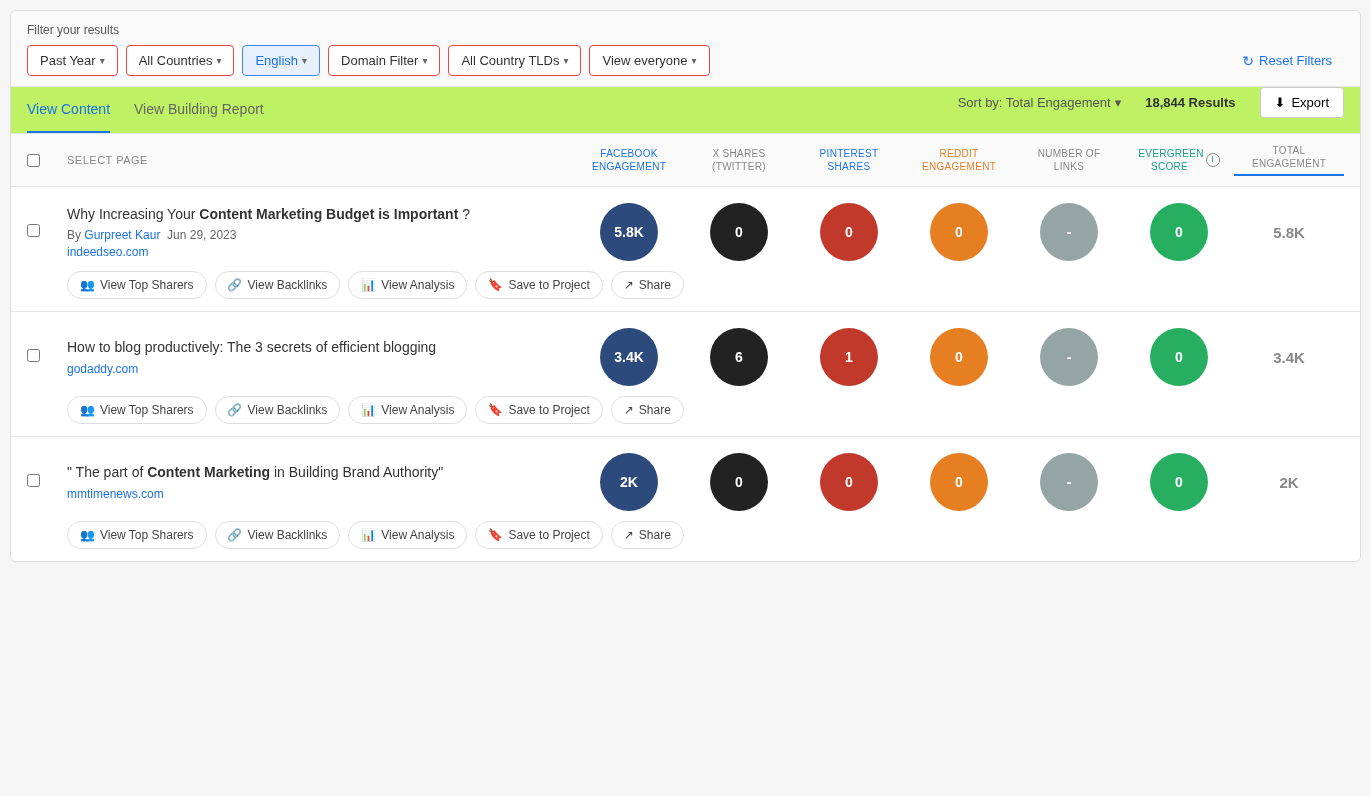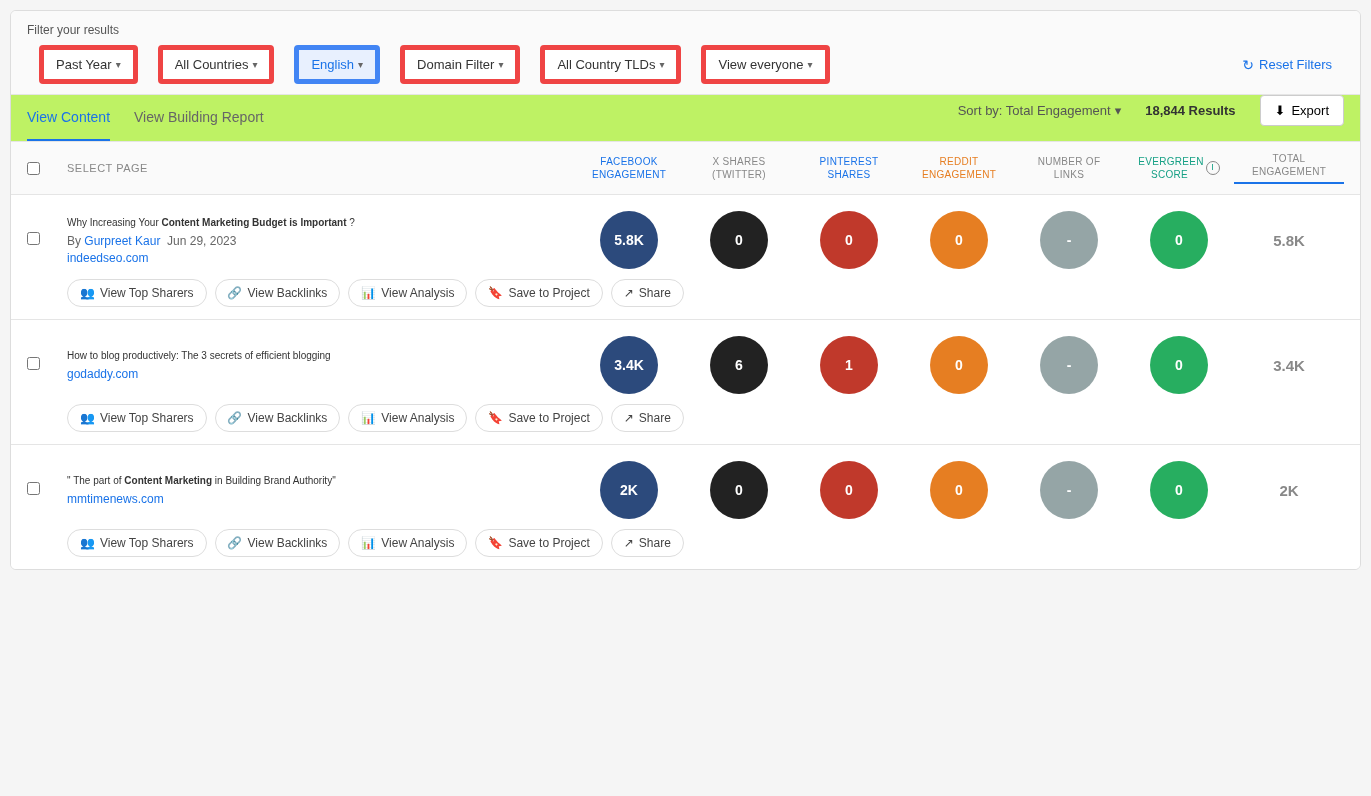--- a/index.html
+++ b/index.html
@@ -3,21 +3,21 @@
   <meta charset="utf-8">
   <style>
     * { box-sizing: border-box; margin: 0; padding: 0; }
     body { font-family: -apple-system, BlinkMacSystemFont, 'Segoe UI', sans-serif; background: #f5f5f5; font-size: 13px; color: #333; }
     .outer { background: #fff; border: 1px solid #ddd; margin: 10px; border-radius: 6px; overflow: hidden; }
 
     
     .filter-bar { padding: 12px 16px 10px; background: #fafafa; border-bottom: 1px solid #e5e5e5; }
     .filter-label { font-size: 12px; color: #555; margin-bottom: 8px; }
     .filter-row { display: flex; gap: 8px; align-items: center; flex-wrap: wrap; }
-    .filter-btn { display: flex; align-items: center; gap: 4px; padding: 7px 12px; border: 5px solid #ef4444; border-radius: 4px; background: #fff; cursor: pointer; font-size: 13px; color: #333; white-space: nowrap; margin-left: 12px; }
+    .filter-btn { display: flex; align-items: center; gap: 4px; padding: 7px 12px; border: 1px solid #ef4444; border-radius: 4px; background: #fff; cursor: pointer; font-size: 13px; color: #333; white-space: nowrap; }
     .filter-btn.highlighted { background: #e8f0fe; border-color: #4285f4; color: #1a73e8; }
     .filter-btn .chevron { font-size: 10px; color: #666; }
     .reset-btn { display: flex; align-items: center; gap: 5px; margin-left: auto; padding: 7px 12px; border: none; background: none; cursor: pointer; color: #1a73e8; font-size: 13px; }
     .reset-icon { font-size: 14px; }
 
     
     .tabs { display: flex; align-items: flex-start; padding: 0 16px; border-bottom: 1px solid #e5e5e5; background: #bef264; }
     .tab { padding: 14px 0; margin-right: 24px; font-size: 14px; cursor: pointer; color: #666; border-bottom: 2px solid transparent; }
     .tab.active { color: #1a73e8; border-bottom-color: #1a73e8; font-weight: 500; }
     .tab-right { margin-left: auto; display: flex; align-items: center; gap: 24px; font-size: 13px; color: #555; }
@@ -35,21 +35,21 @@
     .col-stat.teal { color: #16a085; }
     .col-stat.underline { border-bottom: 2px solid #1a73e8; padding-bottom: 4px; }
     .col-stat-info { display: flex; align-items: center; justify-content: center; gap: 2px; }
 
     
     .content-row { border-bottom: 1px solid #e5e5e5; padding: 16px 16px 0; background: #fff; }
     .content-row:last-child { border-bottom: none; }
     .row-top { display: flex; align-items: center; }
     .row-checkbox { width: 40px; }
     .row-content { flex: 1; }
-    .row-title { font-size: 10px; color: #333; line-height: 1.4; margin-bottom: 4px; }
+    .row-title { font-size: 14px; color: #333; line-height: 1.4; margin-bottom: 4px; }
     .row-title strong { font-weight: 700; }
     .row-meta { font-size: 12px; color: #666; margin-bottom: 3px; }
     .row-meta a { color: #1a73e8; text-decoration: none; }
     .row-domain { font-size: 12px; color: #1a73e8; }
     .row-stats { display: flex; align-items: center; }
     .stat-circle { width: 110px; display: flex; justify-content: center; align-items: center; }
     .circle { width: 58px; height: 58px; border-radius: 50%; display: flex; align-items: center; justify-content: center; font-size: 14px; font-weight: 600; color: #fff; }
     .circle.navy { background: #2c4a7c; }
     .circle.black { background: #222; }
     .circle.red { background: #c0392b; }

